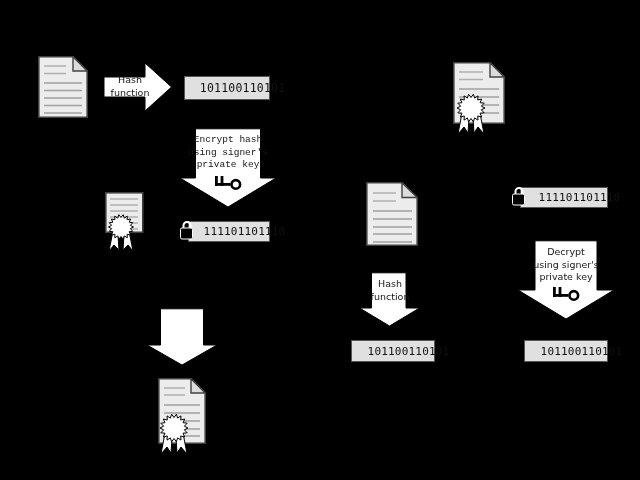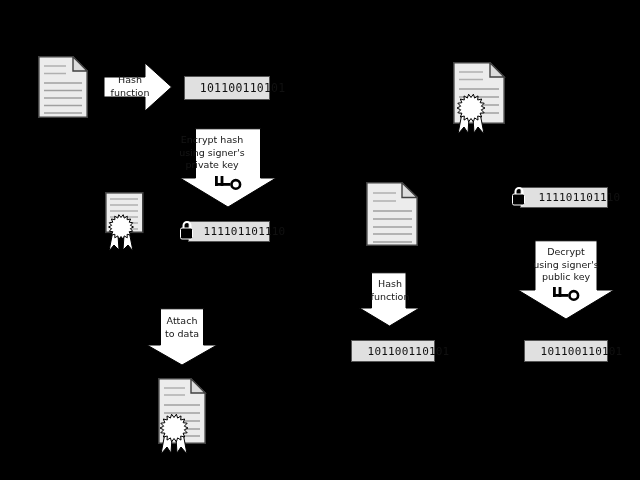--- a/index.html
+++ b/index.html
@@ -50,21 +50,21 @@
 
   <svg class="abs" style="left:170px;top:128px;" width="100" height="80" viewBox="0 0 100 80">
     <polygon class="arrow" points="17.5,0.8 82.5,0.8 82.5,50 98,50 50,79 2,50 17.5,50"></polygon>
     <g transform="translate(37,48)">
       <rect class="key-part" x="0" y="0" width="2.8" height="10"></rect>
       <rect class="key-part" x="5.6" y="0" width="2.8" height="10"></rect>
       <rect class="key-part" x="0" y="7" width="15.5" height="2.8"></rect>
       <circle class="key-ring" cx="20.8" cy="8.4" r="4.3"></circle>
     </g>
   </svg>
-  <div class="lbl" style="left:162px;top:134px;width:84px;">Encrypt hash
+  <div class="lbl" style="left:178px;top:134px;width:84px;font-family:Liberation Mono, monospace;">Encrypt hash
 using signer's
 private key</div>
 
   <svg class="abs" style="left:97px;top:192px;" width="44" height="62" viewBox="0 0 44 62">
     <rect class="doc-body" x="0.8" y="0.8" width="37" height="39.5"></rect>
     <path class="doc-line-short" d="M5,7 H33 M5,13 H33 M5,19 H33 M5,25 H33 M5,31 H33 M5,37 H33"></path>
     <g transform="translate(16,35)">
       <polygon class="ribbon" points="-8,4 -12,24 -7,18 -2,23 -3,8"></polygon>
       <polygon class="ribbon" points="8,4 12,24 7,18 2,23 3,8"></polygon>
       <polygon class="seal" points="12.5,0.0 9.4,1.6 11.7,4.3 8.2,4.7 9.6,8.0 6.1,7.3 6.3,10.8 3.2,8.9 2.2,12.3 0.0,9.5 -2.2,12.3 -3.2,8.9 -6.2,10.8 -6.1,7.3 -9.6,8.0 -8.2,4.7 -11.7,4.3 -9.4,1.6 -12.5,0.0 -9.4,-1.6 -11.7,-4.3 -8.2,-4.8 -9.6,-8.0 -6.1,-7.3 -6.3,-10.8 -3.2,-8.9 -2.2,-12.3 -0.0,-9.5 2.2,-12.3 3.2,-8.9 6.3,-10.8 6.1,-7.3 9.6,-8.0 8.2,-4.8 11.7,-4.3 9.4,-1.6"></polygon>
@@ -73,22 +73,20 @@
 
   <svg class="abs" style="left:172px;top:219px;z-index:4;" width="14" height="22" viewBox="0 0 14 22">
     <path class="lock-shackle" d="M3.5,9 V6.5 a3.5,3.5 0 0 1 7,0 V9"></path>
     <rect class="lock-body" x="0.5" y="9" width="12" height="11" rx="1.5"></rect>
   </svg>
   <div class="bin-box" style="left:180px;top:221px;width:82px;height:21px;">111101101110</div>
 
   <svg class="abs" style="left:137px;top:308px;" width="74" height="58" viewBox="0 0 74 58">
     <polygon class="arrow" points="15.5,0.8 58.5,0.8 58.5,37 72,37 37,57 2,37 15.5,37"></polygon>
   </svg>
-  <div class="lbl" style="left:144px;top:315px;width:60px;">Attach
-to data</div>
 
   <svg class="abs" style="left:150px;top:378px;" width="54" height="80" viewBox="0 0 54 80">
     <path class="doc-body" d="M0.8,0.8 H33 L47.2,15 V65.2 H0.8 Z"></path>
     <path class="doc-fold" d="M33,0.8 L47.2,15 H33 Z"></path>
     <path class="doc-line-short" d="M6,10 H27 M6,17 H27"></path>
     <path class="doc-line" d="M6,27 H42 M6,35 H42 M6,43 H42 M6,51 H42 M6,58 H42"></path>
     <g transform="translate(16,50)">
       <polygon class="ribbon" points="-9,5 -13,26 -7,19 -3,25 -2,10"></polygon>
       <polygon class="ribbon" points="9,5 13,26 7,19 3,25 2,10"></polygon>
       <polygon class="seal" points="14.0,0.0 10.3,1.8 13.2,4.8 9.1,5.2 10.7,9.0 6.7,8.0 7.0,12.1 3.6,9.9 2.4,13.8 0.0,10.5 -2.4,13.8 -3.6,9.9 -7.0,12.1 -6.7,8.0 -10.7,9.0 -9.1,5.2 -13.2,4.8 -10.3,1.8 -14.0,0.0 -10.3,-1.8 -13.2,-4.8 -9.1,-5.3 -10.7,-9.0 -6.7,-8.0 -7.0,-12.1 -3.6,-9.9 -2.4,-13.8 -0.0,-10.5 2.4,-13.8 3.6,-9.9 7.0,-12.1 6.7,-8.0 10.7,-9.0 9.1,-5.3 13.2,-4.8 10.3,-1.8"></polygon>
@@ -132,17 +130,17 @@
     <polygon class="arrow" points="19,0.8 81,0.8 81,50 98,50 50,79 2,50 19,50"></polygon>
     <g transform="translate(37,47)">
       <rect class="key-part" x="0" y="0" width="2.8" height="10"></rect>
       <rect class="key-part" x="5.6" y="0" width="2.8" height="10"></rect>
       <rect class="key-part" x="0" y="7" width="15.5" height="2.8"></rect>
       <circle class="key-ring" cx="20.8" cy="8.4" r="4.3"></circle>
     </g>
   </svg>
   <div class="lbl" style="left:516px;top:246px;width:84px;">Decrypt
 using signer's
-public key</div>
+private key</div>
 
   <div class="bin-box" style="left:516px;top:340px;width:84px;height:22px;">101100110101</div>
 
 </div>
 
 </body></html>

